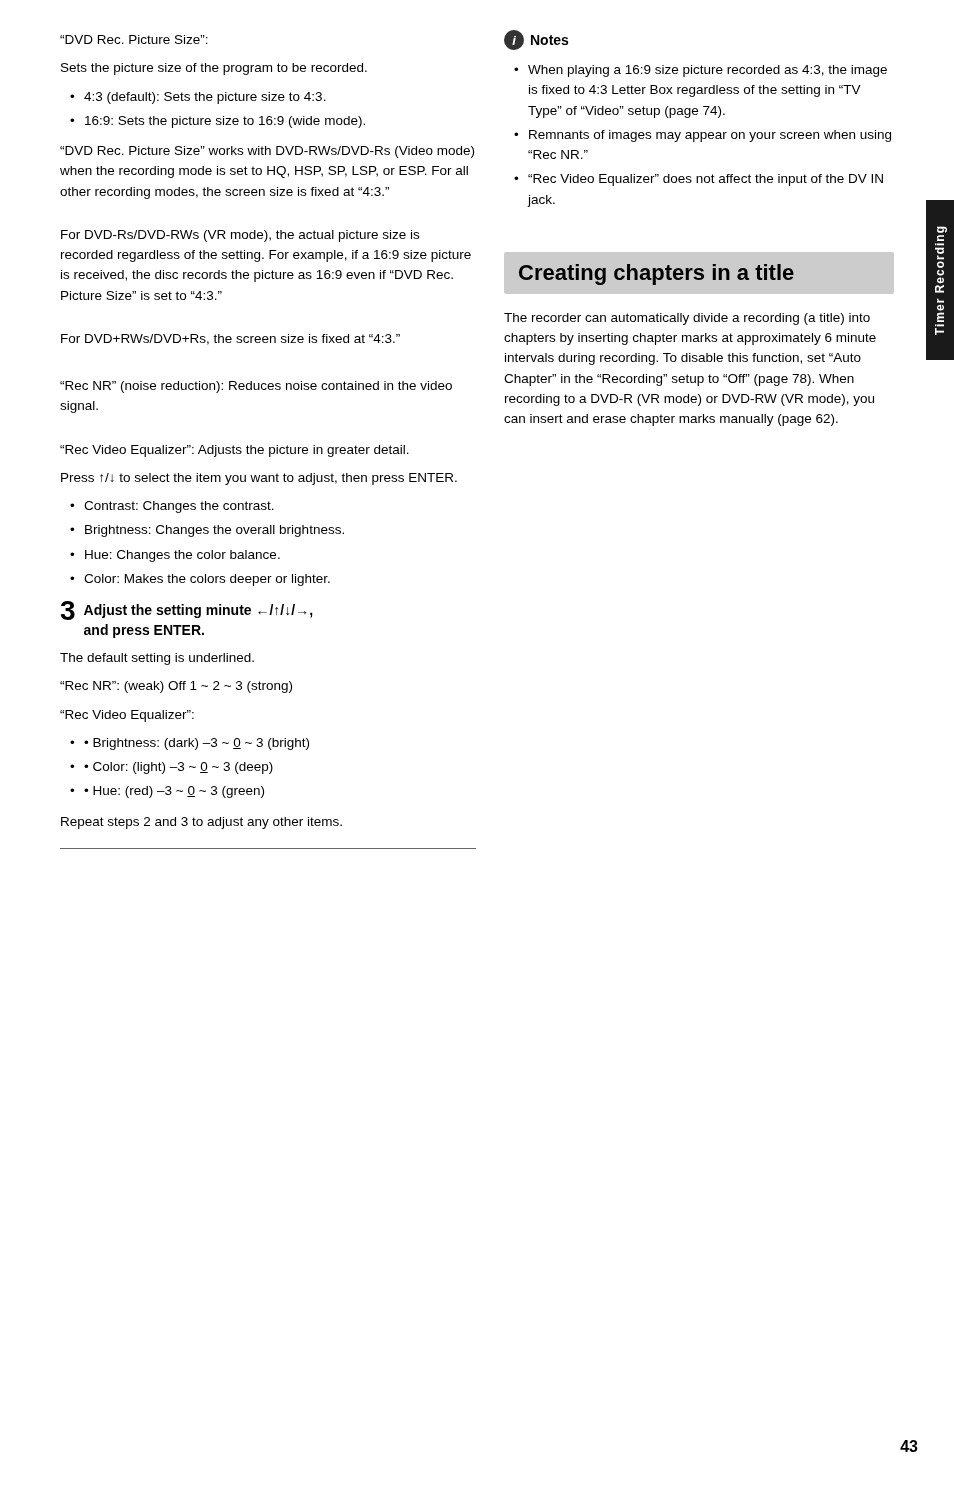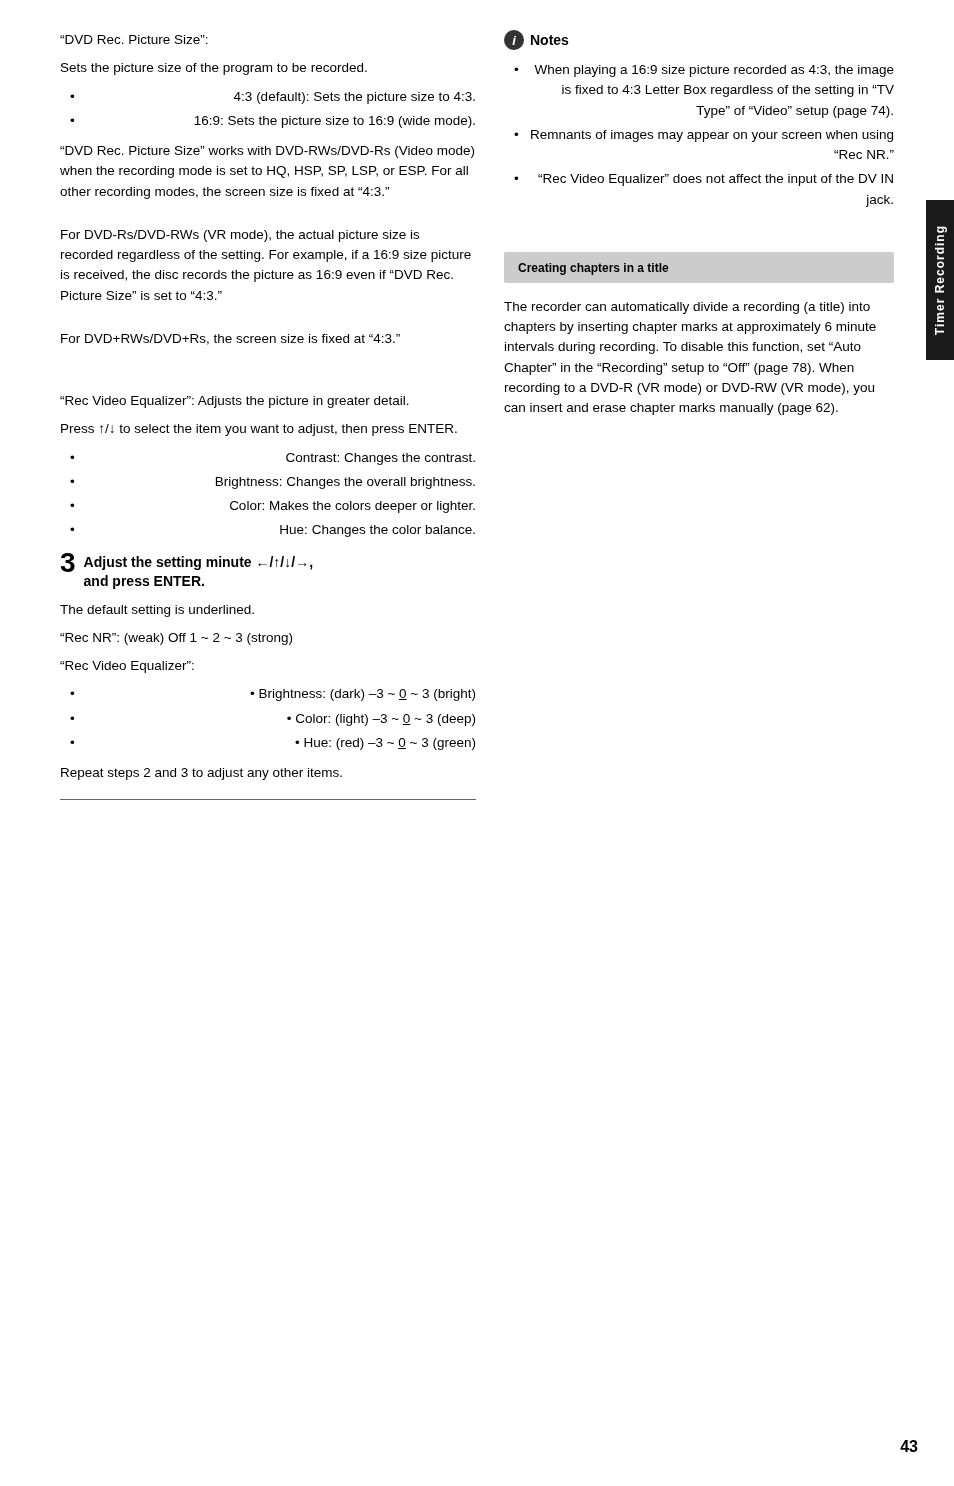--- a/index.html
+++ b/index.html
@@ -62,21 +62,20 @@
 
     p {
       margin-bottom: 8px;
       line-height: 1.5;
     }
 
     .bullet-list {
       list-style: none;
       padding-left: 10px;
       margin-bottom: 10px;
-      text-align: right;
     }
     .bullet-list li {
       position: relative;
       padding-left: 14px;
       margin-bottom: 4px;
       line-height: 1.5;
     }
     .bullet-list li::before {
       content: "•";
       position: absolute;
@@ -128,21 +127,21 @@
       font-style: italic;
     }
 
     .chapter-heading-box {
       background: #cccccc;
       padding: 8px 14px;
       margin-bottom: 14px;
       border-radius: 2px;
     }
     .chapter-heading-text {
-      font-size: 12px;
+      font-size: 22px;
       font-weight: bold;
       color: #000;
     }
 
     .divider {
       border: none;
       border-top: 1px solid #666;
       margin: 16px 0;
     }
 
@@ -183,28 +182,29 @@
         <br>
         <p>For DVD-Rs/DVD-RWs (VR mode), the actual picture size is recorded regardless of the setting. For example, if a 16:9 size picture is received, the disc records the picture as 16:9 even if “DVD Rec. Picture Size” is set to “4:3.”</p>
         <br>
         <p>For DVD+RWs/DVD+Rs, the screen size is fixed at “4:3.”</p>
       </div>
 
       <br>
 
       
       <div class="section-block">
+        <p>“Rec NR” (noise reduction): Reduces noise contained in the video signal.</p>
         <br>
         <p>“Rec Video Equalizer”: Adjusts the picture in greater detail.</p>
         <p>Press ↑/↓ to select the item you want to adjust, then press ENTER.</p>
         <ul class="bullet-list">
           <li>Contrast: Changes the contrast.</li>
           <li>Brightness: Changes the overall brightness.</li>
+          <li>Hue: Changes the color balance.</li>
           <li>Color: Makes the colors deeper or lighter.</li>
-          <li>Hue: Changes the color balance.</li>
         </ul>
       </div>
 
       
       <div class="section-block">
         <div class="step-heading">
           <span class="step-number">3</span>
           <div>
             <span class="step-title">
               <span>Adjust the setting minute ←/↑/↓/→,</span><br>

